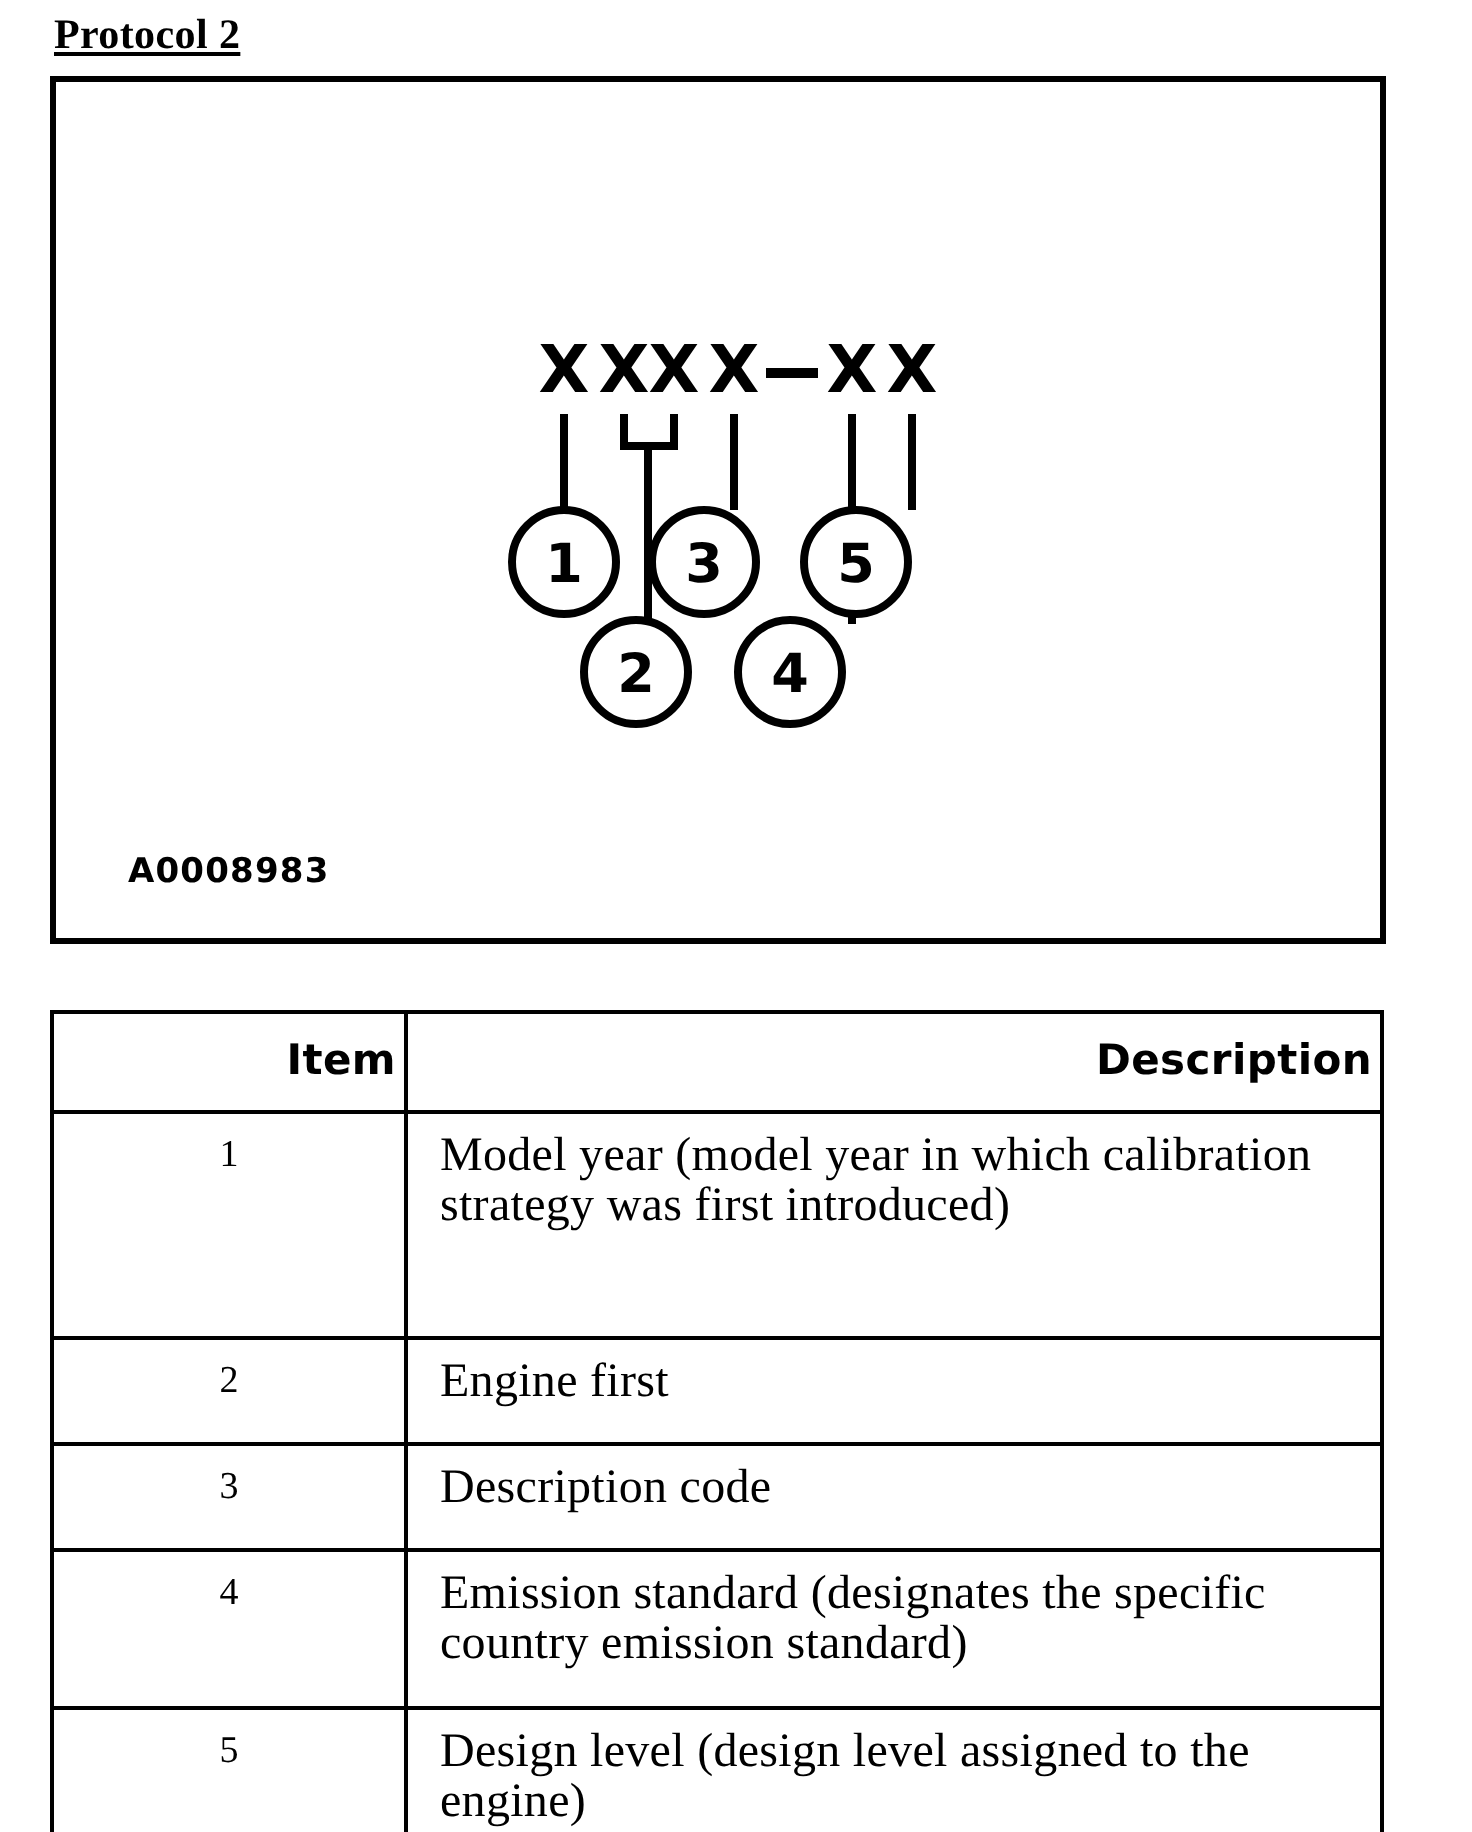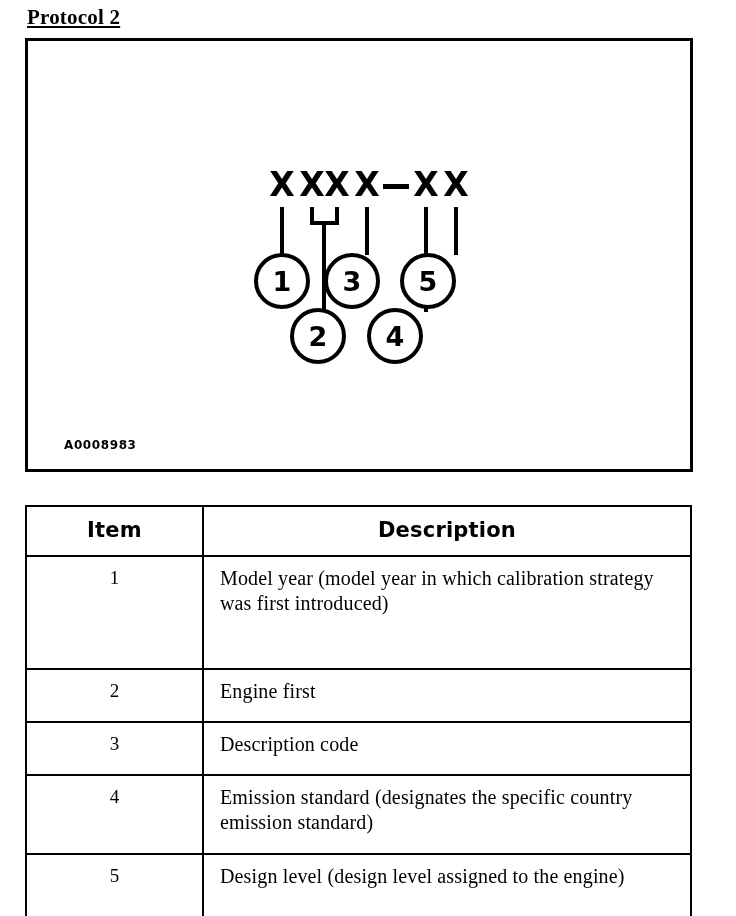--- a/index.html
+++ b/index.html
@@ -44,24 +44,24 @@
 
   #diagram-svg {
     position: absolute;
     left: 0;
     top: 0;
   }
 
   #figure-code {
     position: absolute;
     left: 36px;
-    top: 397px;
+    top: 385px;
     font-family: "DejaVu Sans", sans-serif;
     font-weight: bold;
-    font-size: 12px;
+    font-size: 17px;
     letter-spacing: 0.6px;
     white-space: nowrap;
   }
 
   
   #legend-table {
     position: absolute;
     left: 25px;
     top: 505px;
     width: 665px;
@@ -76,37 +76,37 @@
   #legend-table td {
     border: 2px solid #000000;
     vertical-align: top;
     background: #ffffff;
   }
 
   #legend-table thead th {
     font-family: "DejaVu Sans", sans-serif;
     font-weight: bold;
     font-size: 21px;
-    text-align: center;
+    text-align: right;
     padding: 11px 4px 13px 4px;
     vertical-align: middle;
     letter-spacing: 0.2px;
   }
 
   #legend-table tbody td.cell-item {
     font-family: "Liberation Serif", serif;
     font-size: 19px;
     text-align: center;
     padding: 9px 4px 10px 4px;
     line-height: 23px;
   }
 
   #legend-table tbody td.cell-desc {
     font-family: "Liberation Serif", serif;
-    font-size: 20px;
+    font-size: 24px;
     text-align: left;
     padding: 9px 8px 10px 16px;
     line-height: 25px;
     letter-spacing: 0.15px;
   }
 
   .row-tall td { height: 92px; }
   .row-short td { height: 32px; }
   .row-mid td { height: 58px; }
 </style>

